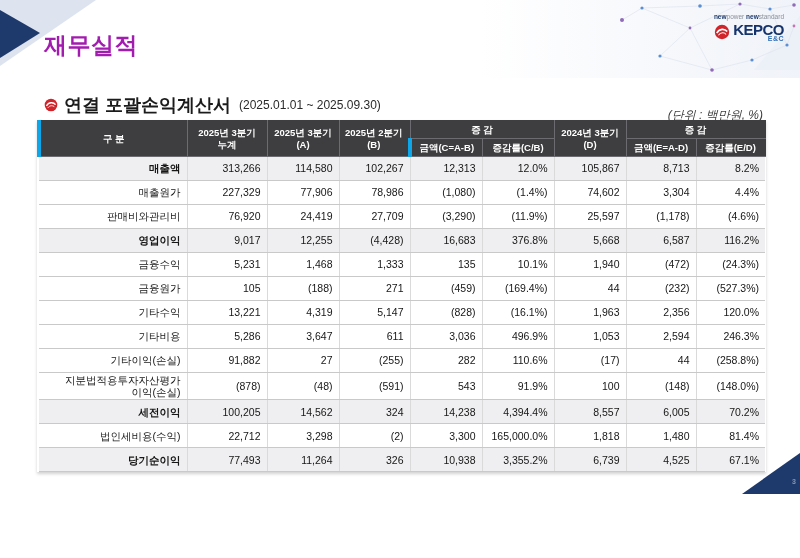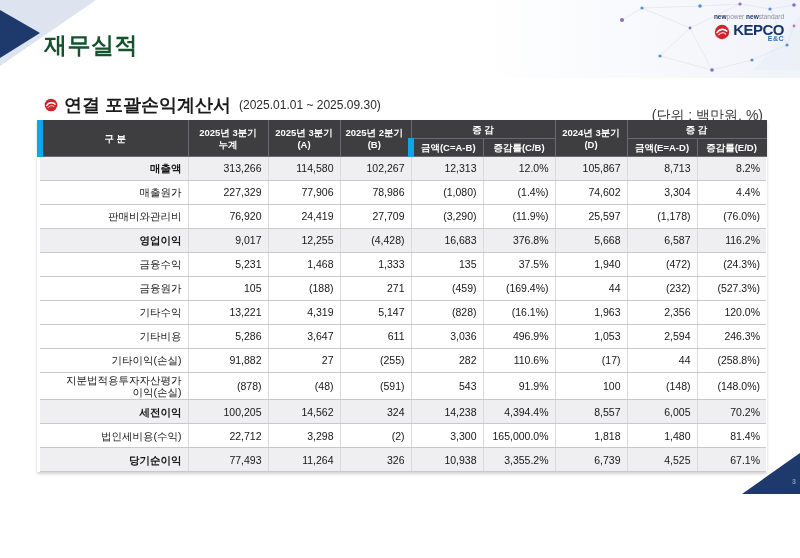--- a/index.html
+++ b/index.html
@@ -22,40 +22,40 @@
   
   .brand{position:absolute;top:14px;right:16px;text-align:right;}
   .brand .tagline{font-size:6.5px;color:#8a8f99;letter-spacing:0;line-height:1;}
   .brand .tagline b{color:#1e3a6c;}
   .brand .logo-row{display:flex;align-items:center;justify-content:flex-end;gap:3px;margin-top:2px;}
   .brand .logo-mark{width:16px;height:16px;}
   .brand .logo-word{font-size:15px;font-weight:bold;color:#16346c;letter-spacing:-0.5px;line-height:.9;}
   .brand .logo-sub{font-size:7px;font-weight:bold;color:#2f6db5;letter-spacing:.5px;display:block;text-align:right;margin-top:-1px;}
   
   .page-title{
-    position:absolute;left:44px;top:30px;font-size:23px;font-weight:bold;color:#14532d;
+    position:absolute;left:44px;top:30px;font-size:23px;font-weight:bold;color:#a21caf;
     letter-spacing:.5px;
   }
   .section-head{position:absolute;left:44px;top:93px;display:flex;align-items:center;gap:6px;}
   .section-icon{width:14px;height:14px;flex:0 0 auto;}
   .section-title{font-size:18px;font-weight:bold;color:#1b1b1b;}
   .section-period{font-size:12px;color:#2a2a2a;margin-left:2px;}
-  .unit-note{position:absolute;right:37px;top:107px;font-size:14px;color:#3c3c3c;}
+  .unit-note{position:absolute;right:37px;top:107px;font-size:12px;color:#3c3c3c;font-style:italic;}
   
   table.fin{
     position:absolute;left:37px;top:120px;width:726px;border-collapse:collapse;
     table-layout:fixed;box-shadow:0 2px 3px rgba(0,0,0,.18);
   }
   table.fin thead th{
     background:#3e3e40;color:#ffffff;font-size:9.5px;font-weight:bold;
     border:1px solid #6c6c70;height:17px;padding:0 2px;line-height:1.25;
     white-space:pre-line;text-align:center;
   }
   table.fin thead tr:first-child th{border-top:1px solid #3e3e40;}
-  table.fin thead th:first-child{border-left:6px solid #0ea5e9;}
+  table.fin thead th:first-child{border-left:4px solid #0ea5e9;}
   table.fin thead th:last-child{border-right:1px solid #3e3e40;}
   table.fin tbody td{
     background:#ffffff;font-size:10.5px;color:#161616;height:21px;
     border-bottom:1px solid #c9c9c9;border-right:1px solid #dadada;
     padding:1px 6px;line-height:1.15;vertical-align:middle;
   }
   table.fin tbody td:last-child{border-right:none;}
   table.fin tbody tr.emphasis td{background:#efeff1;}
   table.fin tbody tr.emphasis td.label{font-weight:bold;}
   table.fin td.label{text-align:right;padding-left:8px;}
@@ -186,40 +186,40 @@
         </tr>
         <tr>
           <td class="label indent">판매비와관리비</td>
           <td class="num">76,920</td>
           <td class="num">24,419</td>
           <td class="num">27,709</td>
           <td class="num">(3,290)</td>
           <td class="num">(11.9%)</td>
           <td class="num">25,597</td>
           <td class="num">(1,178)</td>
-          <td class="num">(76.0%)</td>
+          <td class="num">(4.6%)</td>
         </tr>
         <tr class="emphasis">
           <td class="label">영업이익</td>
           <td class="num">9,017</td>
           <td class="num">12,255</td>
           <td class="num">(4,428)</td>
           <td class="num">16,683</td>
           <td class="num">376.8%</td>
           <td class="num">5,668</td>
           <td class="num">6,587</td>
           <td class="num">116.2%</td>
         </tr>
         <tr>
           <td class="label indent">금융수익</td>
           <td class="num">5,231</td>
           <td class="num">1,468</td>
           <td class="num">1,333</td>
           <td class="num">135</td>
-          <td class="num">37.5%</td>
+          <td class="num">10.1%</td>
           <td class="num">1,940</td>
           <td class="num">(472)</td>
           <td class="num">(24.3%)</td>
         </tr>
         <tr>
           <td class="label indent">금융원가</td>
           <td class="num">105</td>
           <td class="num">(188)</td>
           <td class="num">271</td>
           <td class="num">(459)</td>

